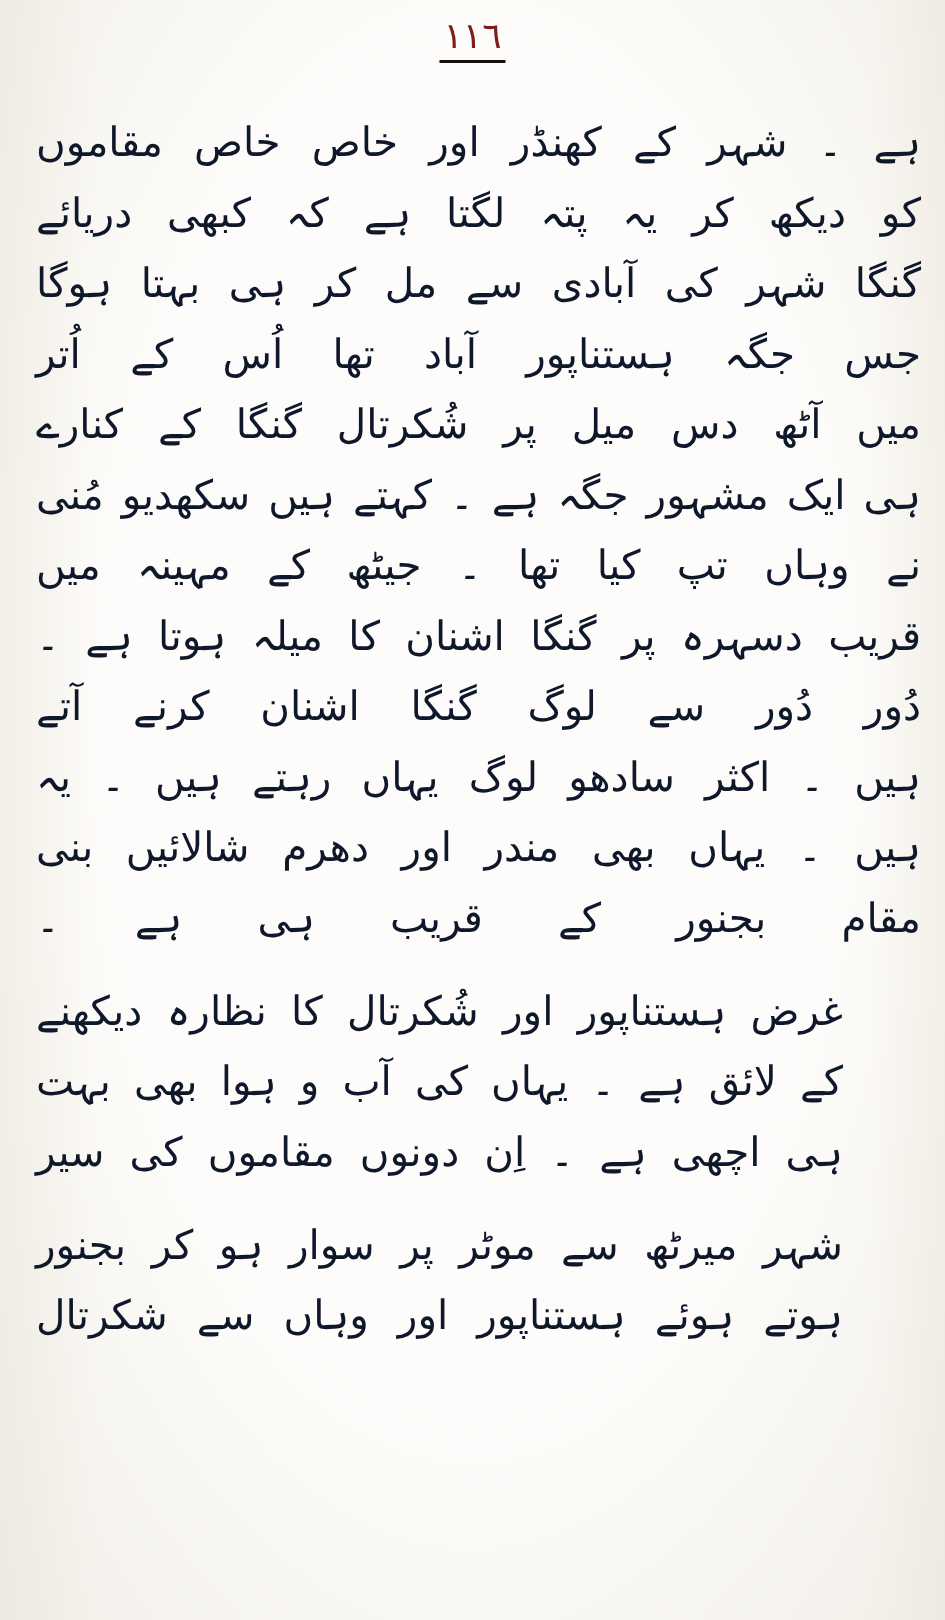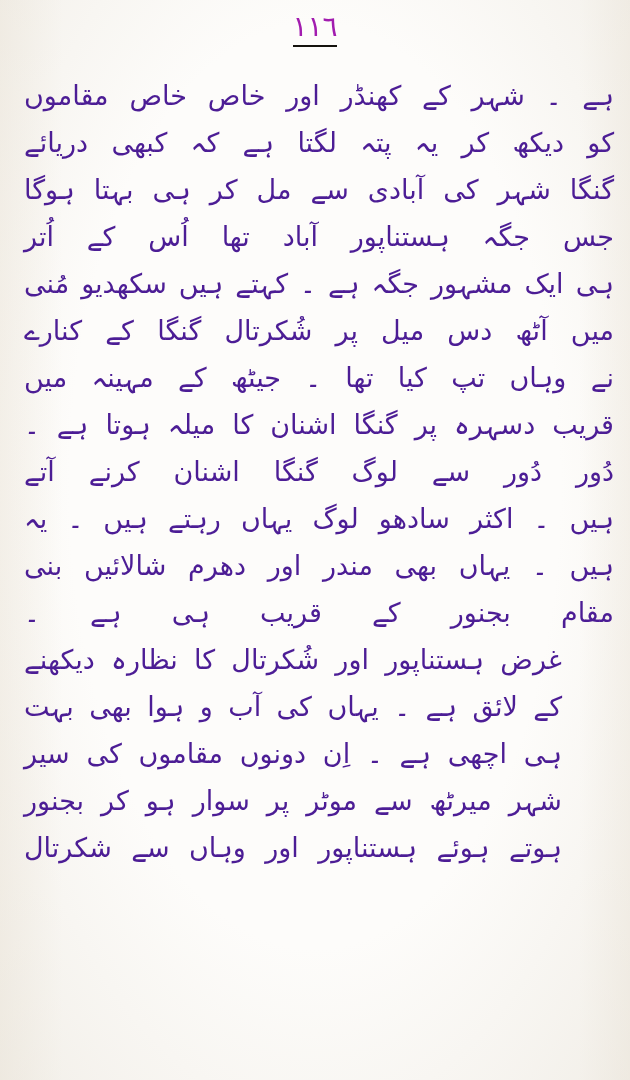--- a/index.html
+++ b/index.html
@@ -29,50 +29,50 @@
       linear-gradient(90deg, rgba(240,234,224,0.55) 0%, rgba(255,255,255,0) 10%, rgba(255,255,255,0) 92%, rgba(240,234,224,0.5) 100%);
     pointer-events: none;
   }
   .page-number {
     position: absolute;
     top: 10px;
     left: 0;
     right: 0;
     text-align: center;
     font-family: "DejaVu Sans", sans-serif;
-    font-size: 28px;
-    color: #a21caf;
+    font-size: 24px;
+    color: #7f1d1d;
     letter-spacing: 1px;
   }
   .page-number .rule {
     display: block;
     width: 44px;
     height: 2px;
     background: #15120d;
     margin: 2px auto 0 auto;
   }
   .body-text {
     position: absolute;
     top: 72px;
     left: 24px;
     right: 16px;
     direction: rtl;
     text-align: justify;
     text-align-last: justify;
     font-family: "DejaVu Sans", sans-serif;
     font-size: 27px;
     line-height: 47px;
-    color: #4c1d95;
+    color: #0f172a;
     word-spacing: 3px;
   }
   .para {
     margin: 0 0 0 0;
   }
   .para + .para {
-    margin-top: 0;
+    margin-top: 15px;
   }
   .para.indent {
     text-indent: 52px;
   }
   .line {
     display: block;
   }
 </style>
 </head>
 <body>
@@ -85,22 +85,22 @@
     <span class="rule"></span>
   </div>
 
   <div class="body-text">
 
     <p class="para">
       <span class="line">ہے ۔ شہر کے کھنڈر اور خاص خاص مقاموں</span>
       <span class="line">کو دیکھ کر یہ پتہ لگتا ہے کہ کبھی دریائے</span>
       <span class="line">گنگا شہر کی آبادی سے مل کر ہی بہتا ہوگا</span>
       <span class="line">جس جگہ ہستناپور آباد تھا اُس کے اُتر</span>
+      <span class="line">میں آٹھ دس میل پر شُکرتال گنگا کے کنارے</span>
       <span class="line">ہی ایک مشہور جگہ ہے ۔ کہتے ہیں سکھدیو مُنی</span>
-      <span class="line">میں آٹھ دس میل پر شُکرتال گنگا کے کنارے</span>
       <span class="line">نے وہاں تپ کیا تھا ۔ جیٹھ کے مہینہ میں</span>
       <span class="line">قریب دسہرہ پر گنگا اشنان کا میلہ ہوتا ہے ۔</span>
       <span class="line">دُور دُور سے لوگ گنگا اشنان کرنے آتے</span>
       <span class="line">ہیں ۔ اکثر سادھو لوگ یہاں رہتے ہیں ۔ یہ</span>
       <span class="line">ہیں ۔ یہاں بھی مندر اور دھرم شالائیں بنی</span>
       <span class="line">مقام بجنور کے قریب ہی ہے ۔</span>
     </p>
 
     <p class="para indent">
       <span class="line">غرض ہستناپور اور شُکرتال کا نظارہ دیکھنے</span>

